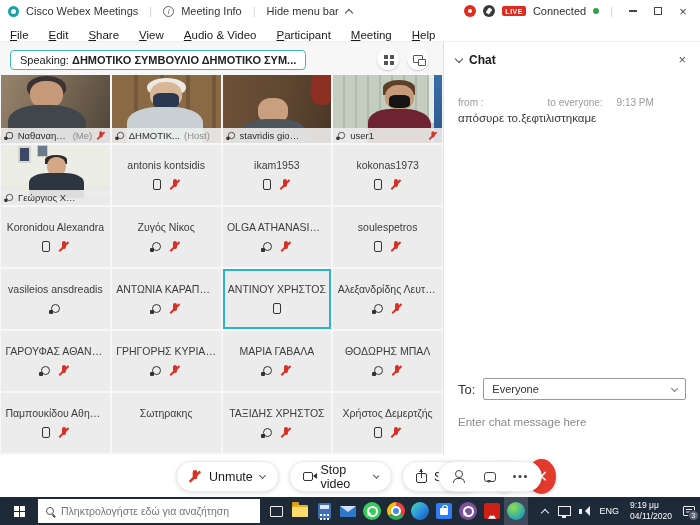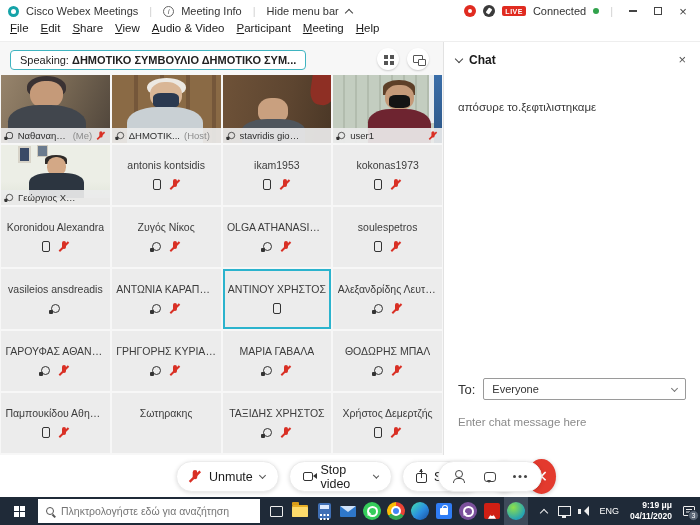--- a/index.html
+++ b/index.html
@@ -24,21 +24,21 @@
   .lock-ic::after { content:""; position:absolute; left:4px; top:3px; width:4px; height:6px; background:#fff; transform:rotate(35deg); border-radius:1px; }
   .live-badge { background:#e02b20; color:#fff; font-size:7px; font-weight:bold; padding:1.5px 3px; border-radius:2px; letter-spacing:.5px; }
   .green-dot { width:6px; height:6px; background:#31a24c; border-radius:50%; }
   .win-btn { width:18px; height:16px; display:flex; align-items:center; justify-content:center; color:#444; }
   .min-bar { width:8px; height:1.5px; background:#444; }
   .max-box { width:8px; height:8px; border:1.2px solid #444; }
   .close-x { font-size:13px; line-height:1; }
 
   
   .menubar { position:absolute; top:22px; left:0; width:700px; height:20px; background:#fff;
-    display:flex; align-items:flex-start; gap:12px; padding:0 10px; font-size:11.5px; color:#1a1a1a;
+    display:flex; align-items:flex-end; gap:20px; padding:0 10px; font-size:11.5px; color:#1a1a1a;
     border-bottom:1px solid #eee; }
   .menu-item::first-letter { text-decoration:underline; }
 
   
   .main { position:absolute; top:42px; left:0; width:700px; height:413px; display:flex; }
   .video-area { position:relative; width:443px; height:413px; background:#f7f7f7; }
   .speaking-pill { position:absolute; left:10px; top:8px; border:1px solid #3fb4c0; border-radius:4px;
     padding:3px 9px; font-size:11px; color:#222; background:#fff; white-space:nowrap; }
   .speaking-pill b { font-weight:bold; }
   .view-btns { position:absolute; right:14px; top:6px; display:flex; gap:8px; }
@@ -187,21 +187,21 @@
   .tb-webex .g { width:18px; height:18px; border-radius:50%; background:radial-gradient(circle at 35% 30%, #8ee04a, #25a3b4 70%); }
   .tray { margin-left:auto; display:flex; align-items:center; gap:0; }
   .tray .tb-btn { width:20px; }
   .tray-chev { width:6px; height:6px; border-left:1.5px solid #eee; border-bottom:1.5px solid #eee; transform:rotate(135deg); margin-top:4px; }
   .tray-monitor { width:13px; height:10px; border:1.5px solid #eee; position:relative; }
   .tray-monitor::after { content:""; position:absolute; left:3px; bottom:-3px; width:4px; height:2px; background:#eee; }
   .tray-speaker { width:12px; height:12px; position:relative; }
   .tray-speaker::before { content:""; position:absolute; left:0; top:4px; width:3px; height:5px; background:#eee; }
   .tray-speaker::after { content:""; position:absolute; left:1px; top:1px; border:5.5px solid transparent; border-right:5px solid #eee; }
   .tray-lang { font-size:9px; padding:0 5px; }
-  .tray-clock { font-size:8.5px; line-height:1.25; text-align:right; padding:0 6px; white-space:nowrap;font-weight:bold; }
+  .tray-clock { font-size:8.5px; line-height:1.25; text-align:left; padding:0 6px; white-space:nowrap; }
   .tray-notif { position:relative; width:22px; height:28px; display:flex; align-items:center; justify-content:center; }
   .notif-ic { width:12px; height:10px; border:1.2px solid #eee; border-radius:1px; position:relative; }
   .notif-ic::before { content:""; position:absolute; left:2px; top:2px; width:6px; height:1px; background:#eee; box-shadow:0 2.5px #eee; }
   .notif-badge { position:absolute; right:1px; bottom:4px; width:11px; height:11px; background:#5a6675; border:1px solid #1f2a38;
     border-radius:50%; color:#fff; font-size:7px; display:flex; align-items:center; justify-content:center; }
 </style>
 </head>
 <body>
 
 <div class="screen">
@@ -457,20 +457,25 @@
         </div>
     </div>
 
     <div class="chat">
       <div class="chat-header">
         <span class="chev-down"></span>
         <span class="chat-title">Chat</span>
         <span class="chat-close">×</span>
       </div>
       <div class="chat-msg">
+        <div class="msg-meta">
+          <span class="from">from :</span>
+          <span>to everyone:</span>
+          <span class="time">9:13 PM</span>
+        </div>
         <div class="msg-text">απόσυρε το.ξεφτιλιστηκαμε</div>
       </div>
       <div class="chat-footer">
         <div class="to-row">
           <span class="to-label">To:</span>
           <span class="recipient-select">
             <span>Everyone</span>
             <span class="chev-down"></span>
           </span>
         </div>

